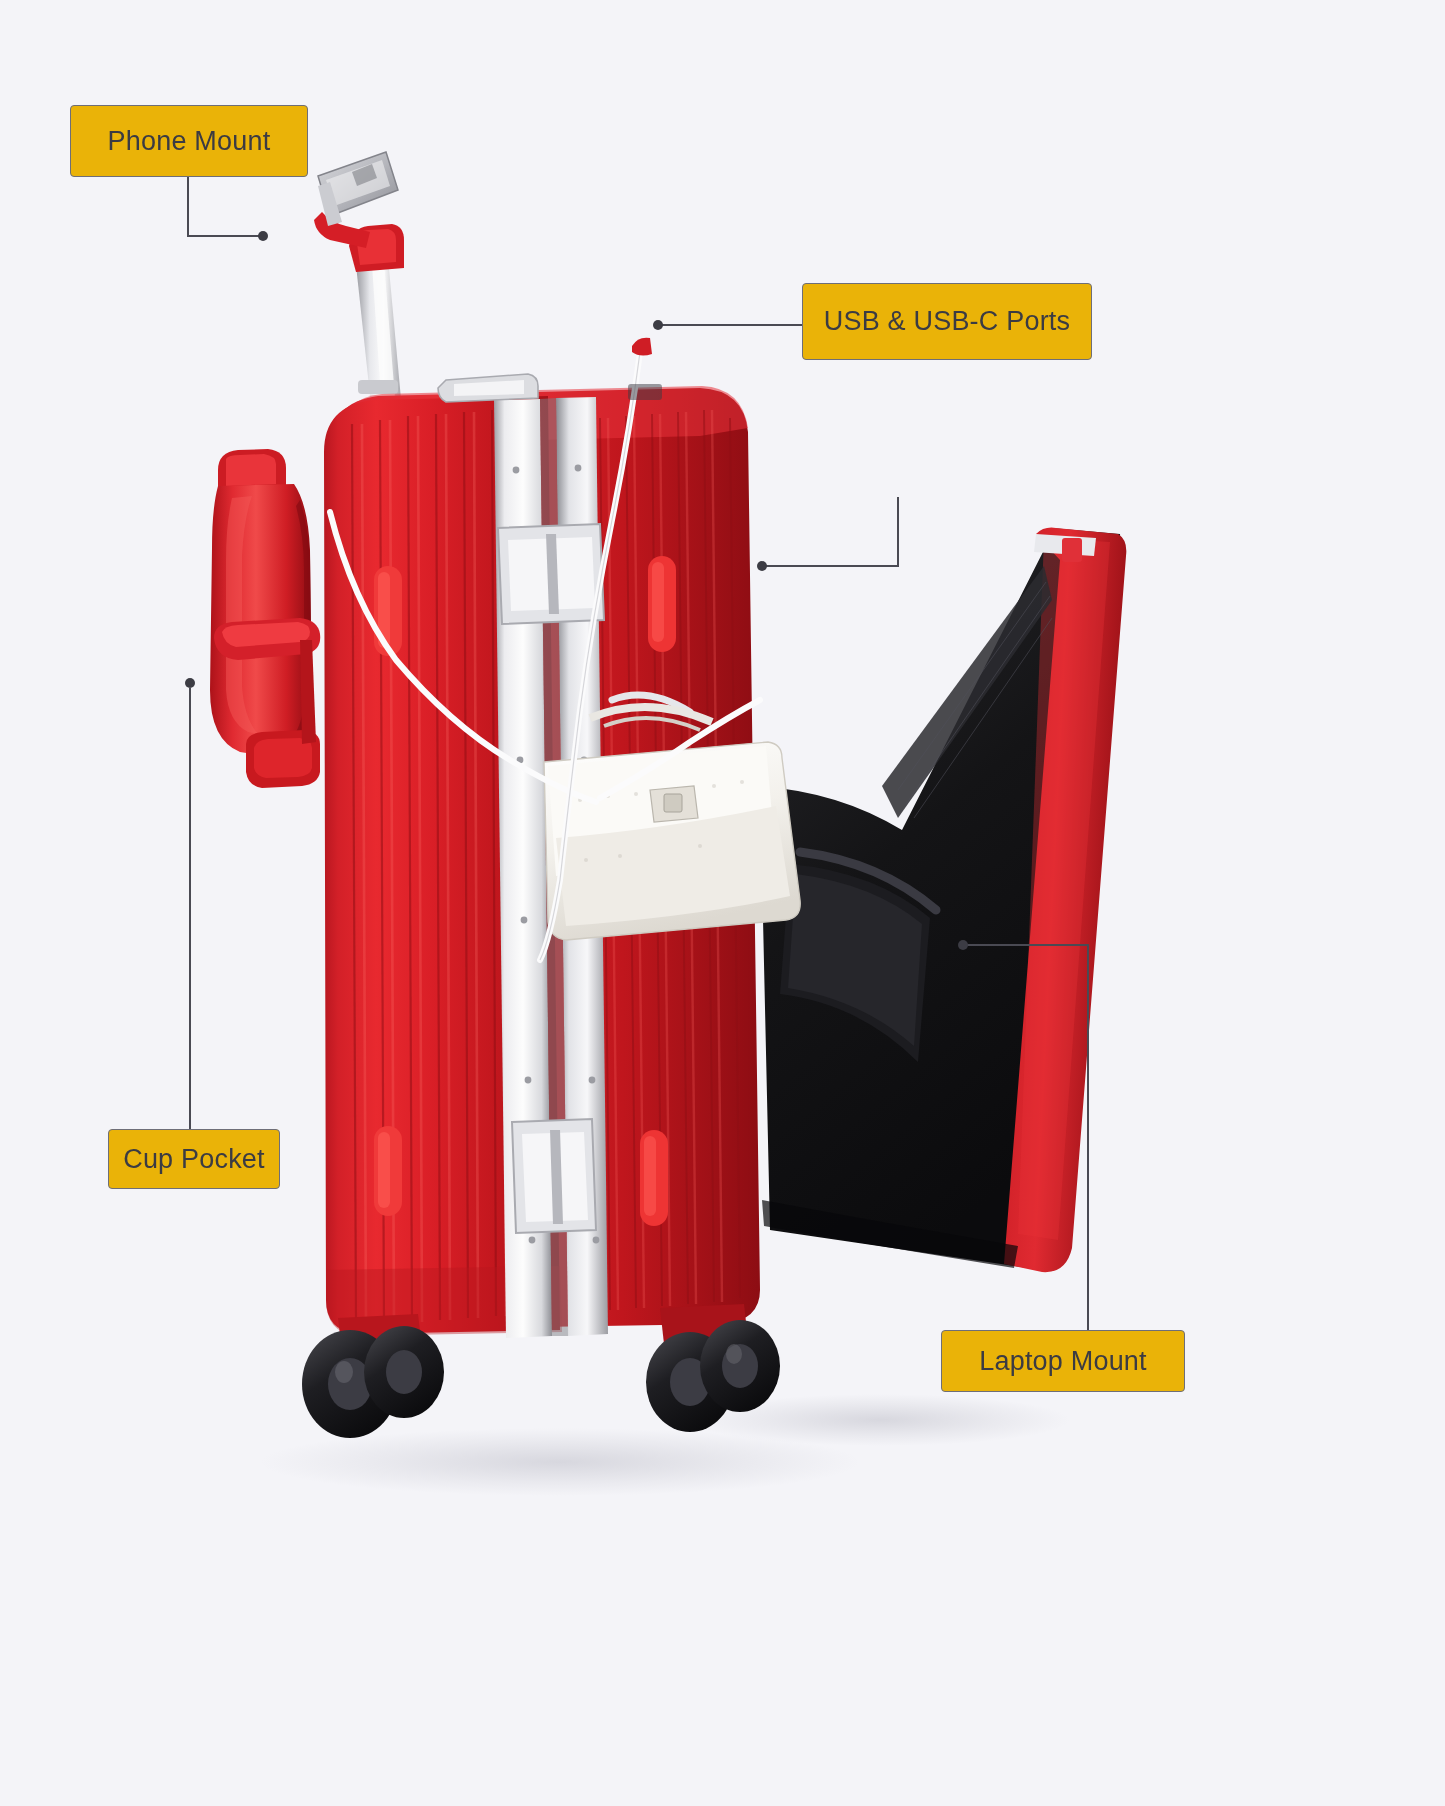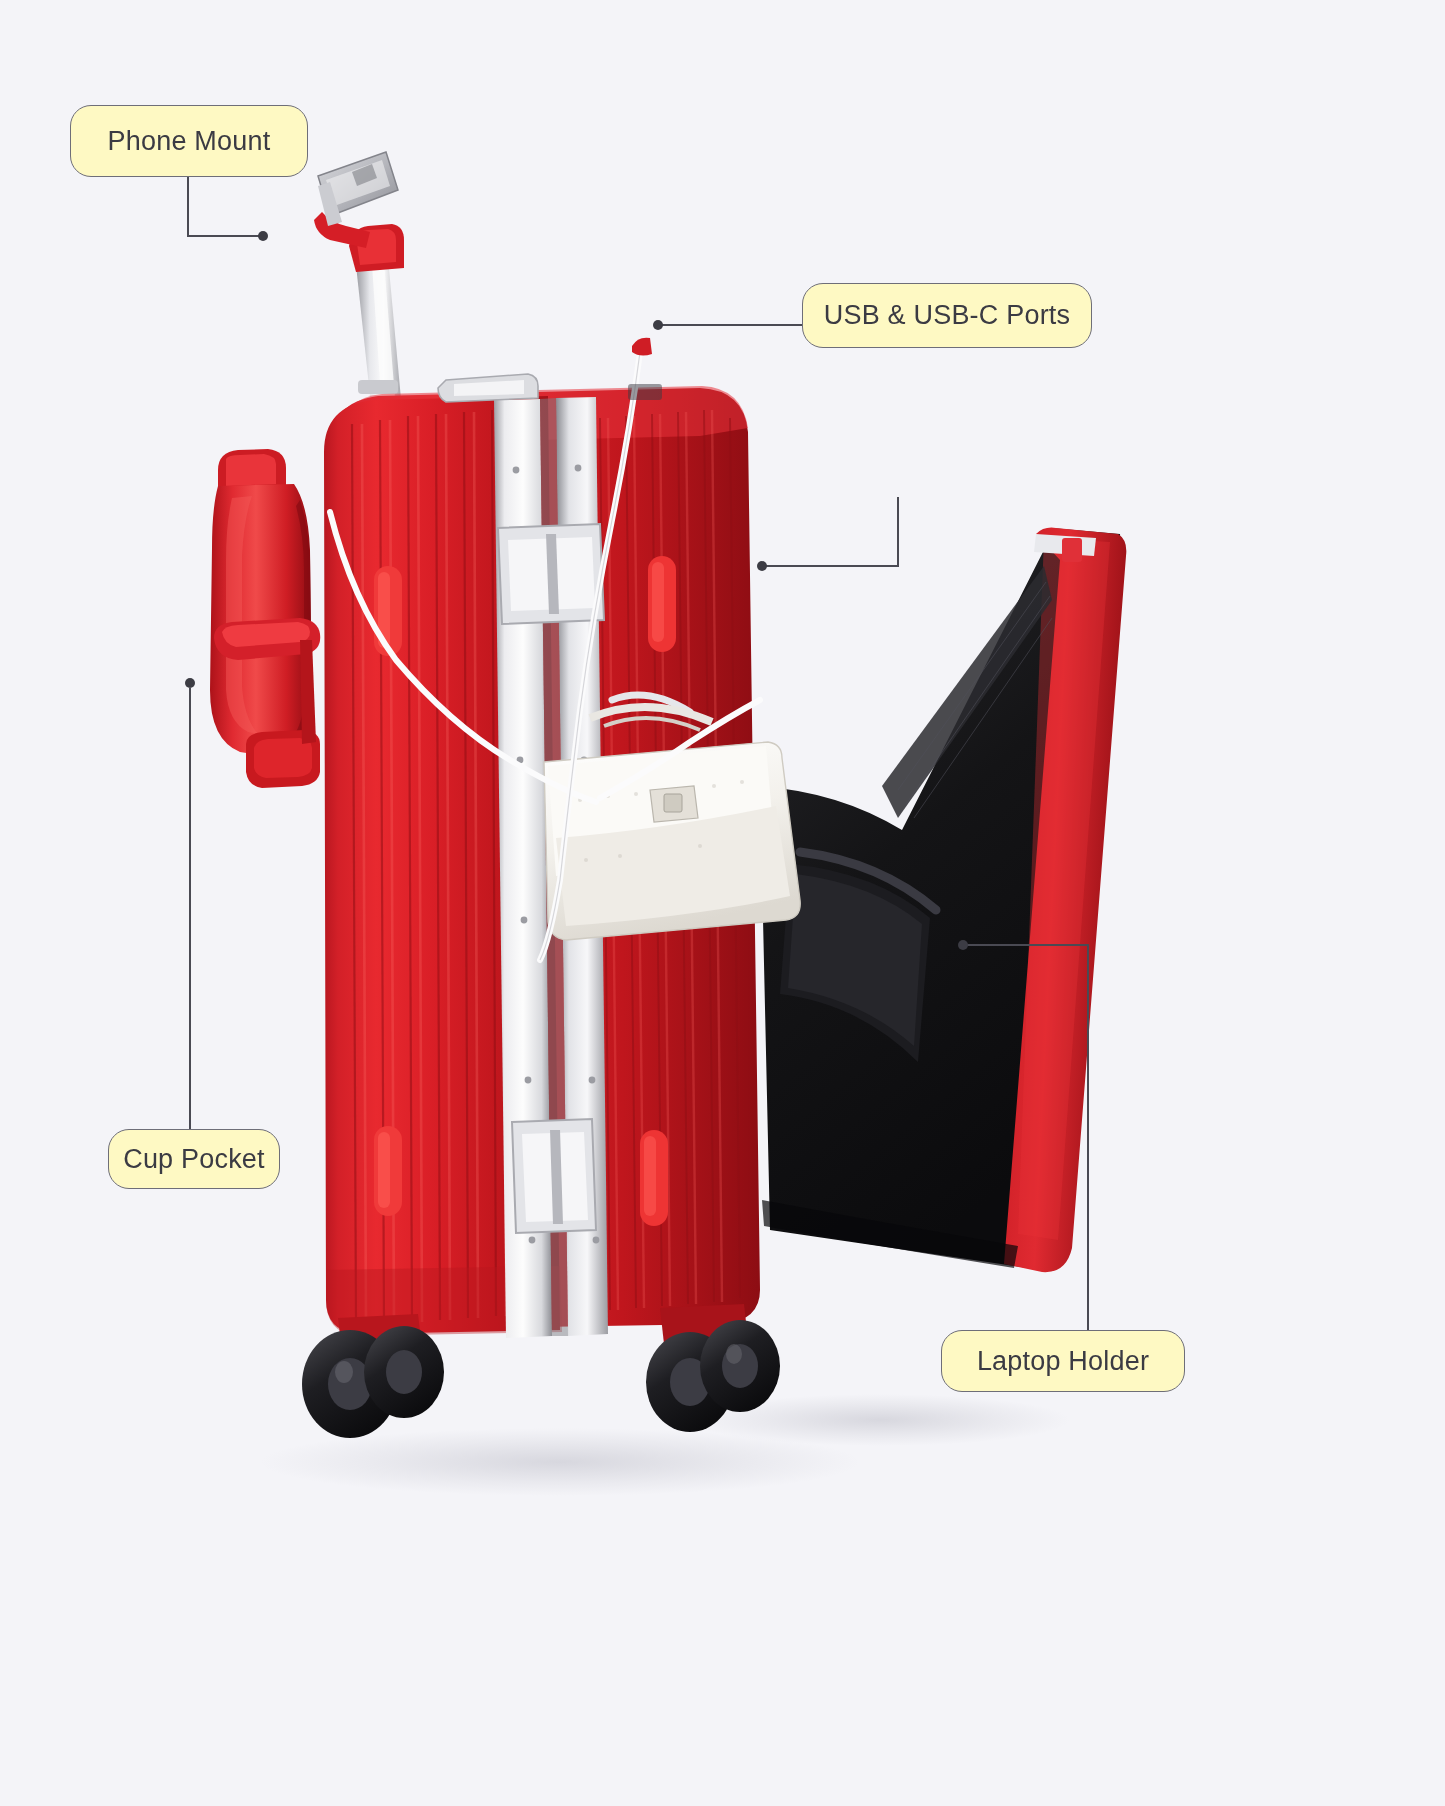--- a/index.html
+++ b/index.html
@@ -9,22 +9,22 @@
     font-family:"Liberation Sans", sans-serif;
     overflow:hidden;
     position:relative;
   }
   #stage{position:absolute;inset:0;}
 
   
   .label-box{
     position:absolute;
     border:1.6px solid #6e6e78;
-    border-radius:21px;
-    background:#fef9c3;
+    border-radius:4px;
+    background:#eab308;
     color:#3b3b43;
     font-size:27px;
     letter-spacing:.2px;
     display:flex;align-items:center;justify-content:center;
     white-space:nowrap;
     box-sizing:border-box;
     z-index:40;
   }
   .conn{position:absolute;z-index:30;}
   .conn svg{display:block;overflow:visible;}
@@ -353,26 +353,26 @@
     <svg width="1445" height="1806">
       <path d="M967 945 L1088 945 L1088 1330" stroke="#4a4a53" stroke-width="2" fill="none"></path>
       <circle cx="963" cy="945" r="5" fill="#3c3c44"></circle>
     </svg>
   </div>
 
   <div class="label-box" style="left:70px;top:105px;width:238px;height:72px;">
     <span>Phone Mount</span>
   </div>
 
-  <div class="label-box" style="left:802px;top:283px;width:290px;height:65px;">
+  <div class="label-box" style="left:802px;top:283px;width:290px;height:77px;">
     <span>USB &amp; USB-C Ports</span>
   </div>
 
 
   <div class="label-box" style="left:108px;top:1129px;width:172px;height:60px;">
     <span>Cup Pocket</span>
   </div>
 
   <div class="label-box" style="left:941px;top:1330px;width:244px;height:62px;">
-    <span>Laptop Holder</span>
+    <span>Laptop Mount</span>
   </div>
 
 </div>
 
 </body></html>

